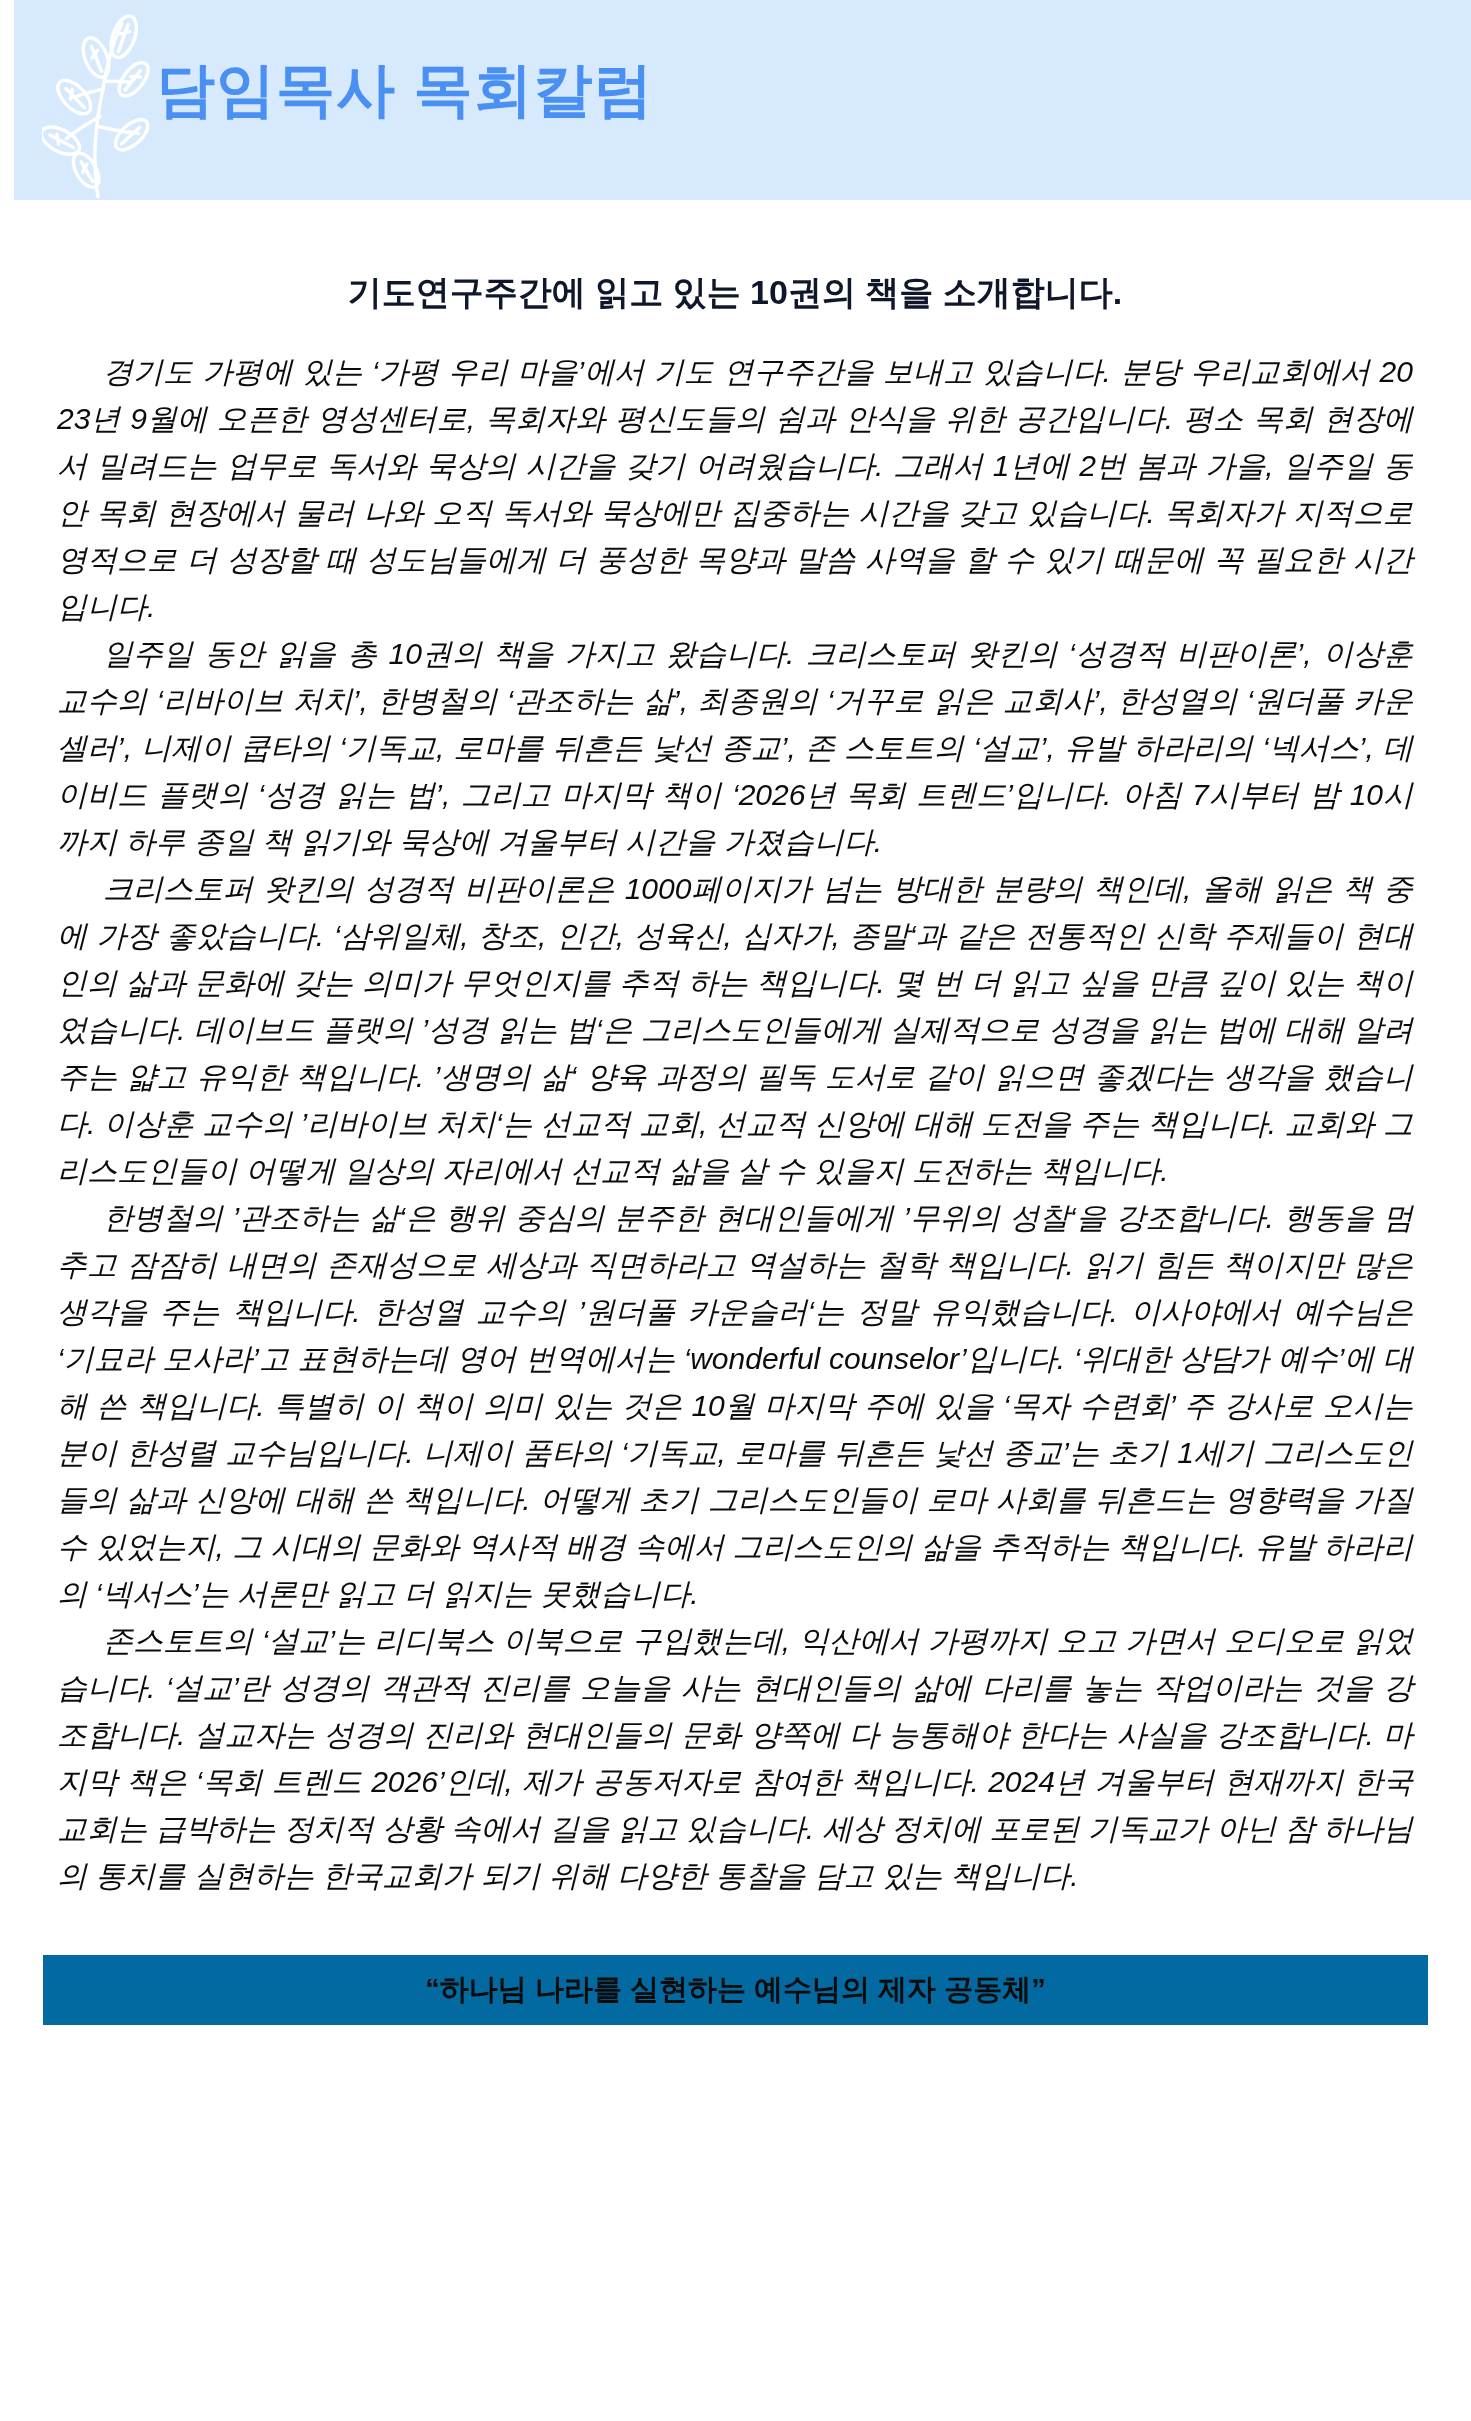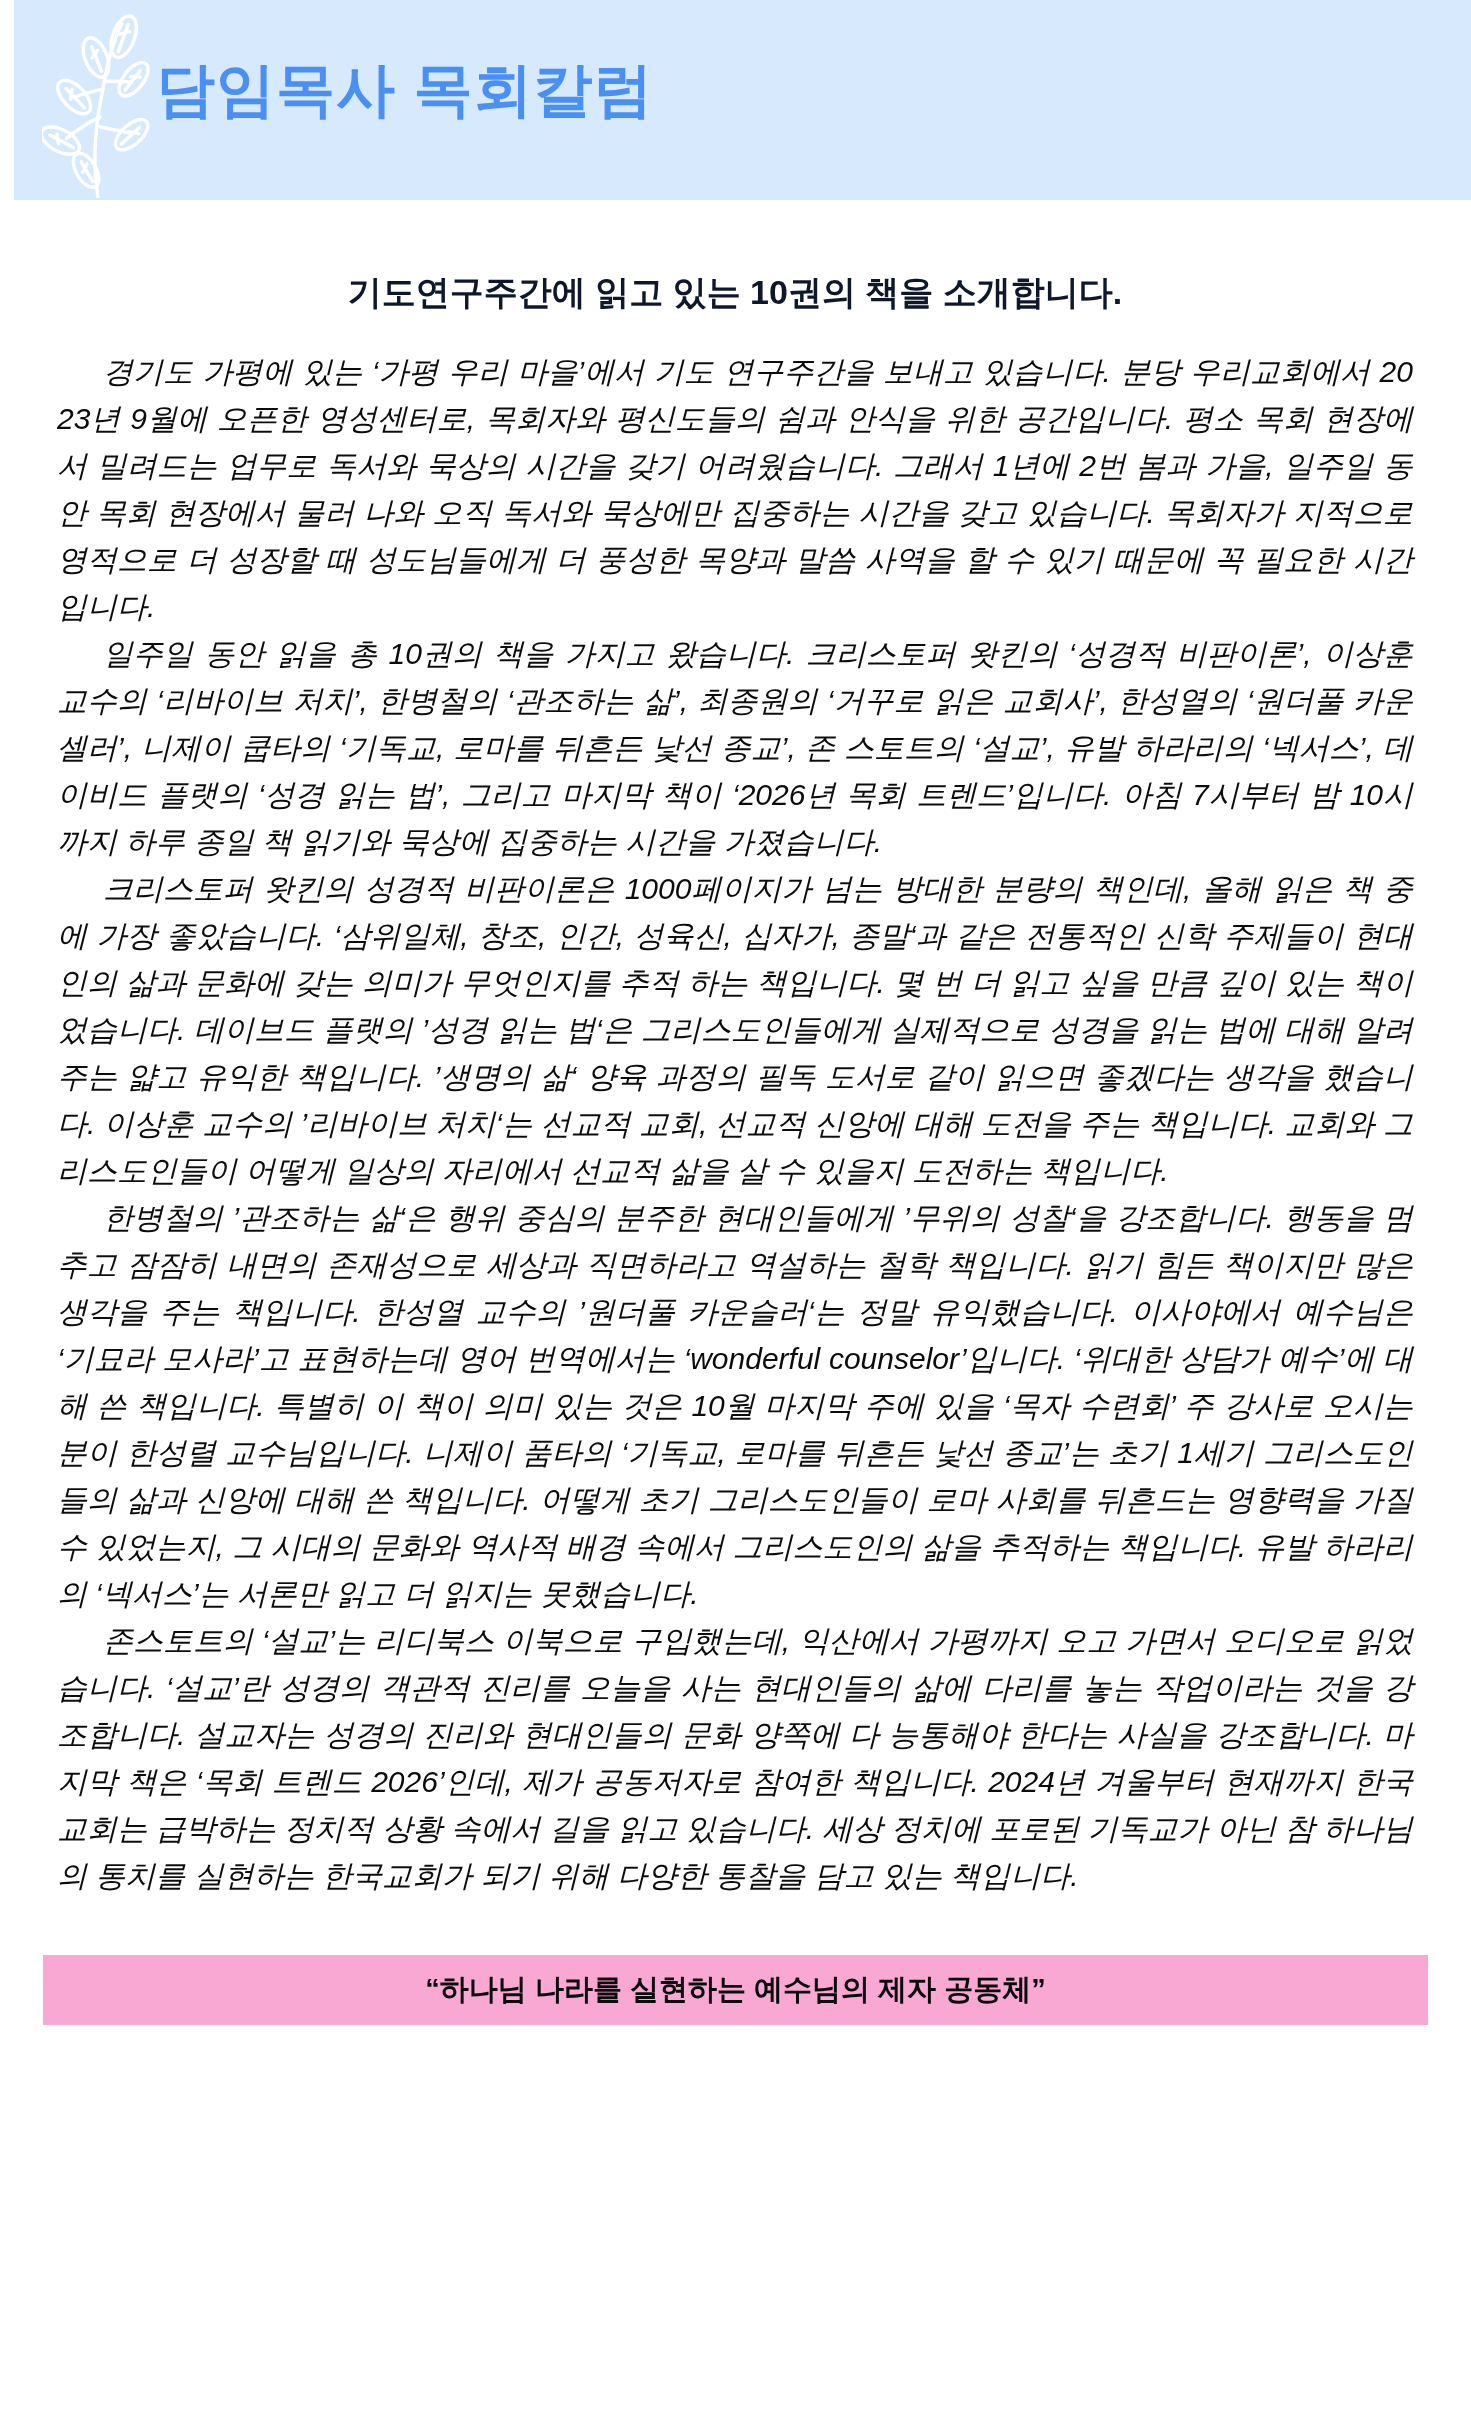--- a/index.html
+++ b/index.html
@@ -60,21 +60,21 @@
     word-break: break-all;
     font-weight: 400;
     color: #0c0c0c;
     font-style: italic;
   }
 
   
   .footer-banner {
     margin: 56px 43px 0 43px;
     height: 70px;
-    background: #f9a8d4;
+    background: #0369a1;
     display: flex;
     align-items: center;
     justify-content: center;
   }
   .footer-banner p {
     margin: 0;
     font-size: 29px;
     font-weight: 700;
     color: #0c0c0c;
   }
@@ -122,21 +122,21 @@
           <path d="M0,13 L0,-10 M-4,0 L4,-5"></path>
       </g>
     </svg>
   </div>
   <h1 class="header-title">담임목사 목회칼럼</h1>
 </header>
 
 <main class="article">
   <h2 class="article-title">기도연구주간에 읽고 있는 10권의 책을 소개합니다.</h2>
   <p>경기도 가평에 있는 ‘가평 우리 마을’에서 기도 연구주간을 보내고 있습니다. 분당 우리교회에서 2023년 9월에 오픈한 영성센터로, 목회자와 평신도들의 쉼과 안식을 위한 공간입니다. 평소 목회 현장에서 밀려드는 업무로 독서와 묵상의 시간을 갖기 어려웠습니다. 그래서 1년에 2번 봄과 가을, 일주일 동안 목회 현장에서 물러 나와 오직 독서와 묵상에만 집중하는 시간을 갖고 있습니다. 목회자가 지적으로 영적으로 더 성장할 때 성도님들에게 더 풍성한 목양과 말씀 사역을 할 수 있기 때문에 꼭 필요한 시간입니다.</p>
-  <p>일주일 동안 읽을 총 10권의 책을 가지고 왔습니다. 크리스토퍼 왓킨의 ‘성경적 비판이론’, 이상훈 교수의 ‘리바이브 처치’, 한병철의 ‘관조하는 삶’, 최종원의 ‘거꾸로 읽은 교회사’, 한성열의 ‘원더풀 카운셀러’, 니제이 쿱타의 ‘기독교, 로마를 뒤흔든 낯선 종교’, 존 스토트의 ‘설교’, 유발 하라리의 ‘넥서스’, 데이비드 플랫의 ‘성경 읽는 법’, 그리고 마지막 책이 ‘2026년 목회 트렌드’입니다. 아침 7시부터 밤 10시까지 하루 종일 책 읽기와 묵상에 집중하는 시간을 가졌습니다.</p>
+  <p>일주일 동안 읽을 총 10권의 책을 가지고 왔습니다. 크리스토퍼 왓킨의 ‘성경적 비판이론’, 이상훈 교수의 ‘리바이브 처치’, 한병철의 ‘관조하는 삶’, 최종원의 ‘거꾸로 읽은 교회사’, 한성열의 ‘원더풀 카운셀러’, 니제이 쿱타의 ‘기독교, 로마를 뒤흔든 낯선 종교’, 존 스토트의 ‘설교’, 유발 하라리의 ‘넥서스’, 데이비드 플랫의 ‘성경 읽는 법’, 그리고 마지막 책이 ‘2026년 목회 트렌드’입니다. 아침 7시부터 밤 10시까지 하루 종일 책 읽기와 묵상에 겨울부터 시간을 가졌습니다.</p>
   <p>크리스토퍼 왓킨의 성경적 비판이론은 1000페이지가 넘는 방대한 분량의 책인데, 올해 읽은 책 중에 가장 좋았습니다. ‘삼위일체, 창조, 인간, 성육신, 십자가, 종말‘과 같은 전통적인 신학 주제들이 현대인의 삶과 문화에 갖는 의미가 무엇인지를 추적 하는 책입니다. 몇 번 더 읽고 싶을 만큼 깊이 있는 책이었습니다. 데이브드 플랫의 ’성경 읽는 법‘은 그리스도인들에게 실제적으로 성경을 읽는 법에 대해 알려주는 얇고 유익한 책입니다. ’생명의 삶‘ 양육 과정의 필독 도서로 같이 읽으면 좋겠다는 생각을 했습니다. 이상훈 교수의 ’리바이브 처치‘는 선교적 교회, 선교적 신앙에 대해 도전을 주는 책입니다. 교회와 그리스도인들이 어떻게 일상의 자리에서 선교적 삶을 살 수 있을지 도전하는 책입니다.</p>
   <p>한병철의 ’관조하는 삶‘은 행위 중심의 분주한 현대인들에게 ’무위의 성찰‘을 강조합니다. 행동을 멈추고 잠잠히 내면의 존재성으로 세상과 직면하라고 역설하는 철학 책입니다. 읽기 힘든 책이지만 많은 생각을 주는 책입니다. 한성열 교수의 ’원더풀 카운슬러‘는 정말 유익했습니다. 이사야에서 예수님은 ‘기묘라 모사라’고 표현하는데 영어 번역에서는 ‘wonderful counselor’입니다. ‘위대한 상담가 예수’에 대해 쓴 책입니다. 특별히 이 책이 의미 있는 것은 10월 마지막 주에 있을 ‘목자 수련회’ 주 강사로 오시는 분이 한성렬 교수님입니다. 니제이 품타의 ‘기독교, 로마를 뒤흔든 낯선 종교’는 초기 1세기 그리스도인들의 삶과 신앙에 대해 쓴 책입니다. 어떻게 초기 그리스도인들이 로마 사회를 뒤흔드는 영향력을 가질 수 있었는지, 그 시대의 문화와 역사적 배경 속에서 그리스도인의 삶을 추적하는 책입니다. 유발 하라리의 ‘넥서스’는 서론만 읽고 더 읽지는 못했습니다.</p>
   <p>존스토트의 ‘설교’는 리디북스 이북으로 구입했는데, 익산에서 가평까지 오고 가면서 오디오로 읽었습니다. ‘설교’란 성경의 객관적 진리를 오늘을 사는 현대인들의 삶에 다리를 놓는 작업이라는 것을 강조합니다. 설교자는 성경의 진리와 현대인들의 문화 양쪽에 다 능통해야 한다는 사실을 강조합니다. 마지막 책은 ‘목회 트렌드 2026’인데, 제가 공동저자로 참여한 책입니다. 2024년 겨울부터 현재까지 한국교회는 급박하는 정치적 상황 속에서 길을 읽고 있습니다. 세상 정치에 포로된 기독교가 아닌 참 하나님의 통치를 실현하는 한국교회가 되기 위해 다양한 통찰을 담고 있는 책입니다.</p>
 </main>
 
 <footer class="footer-banner">
   <p>“하나님 나라를 실현하는 예수님의 제자 공동체”</p>
 </footer>
 
 </body></html>

